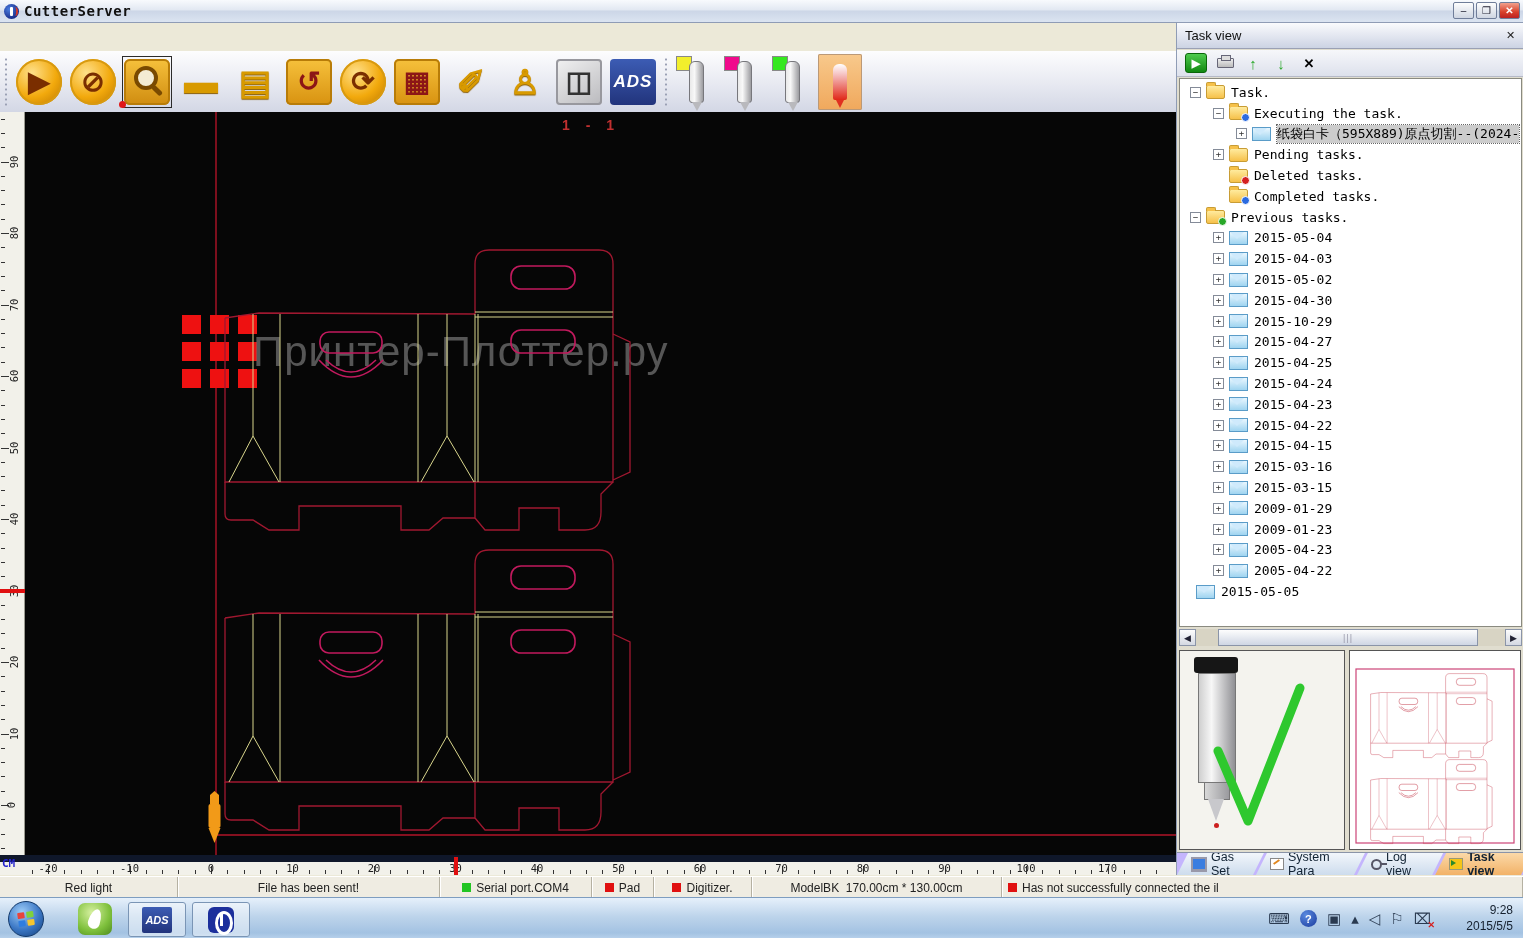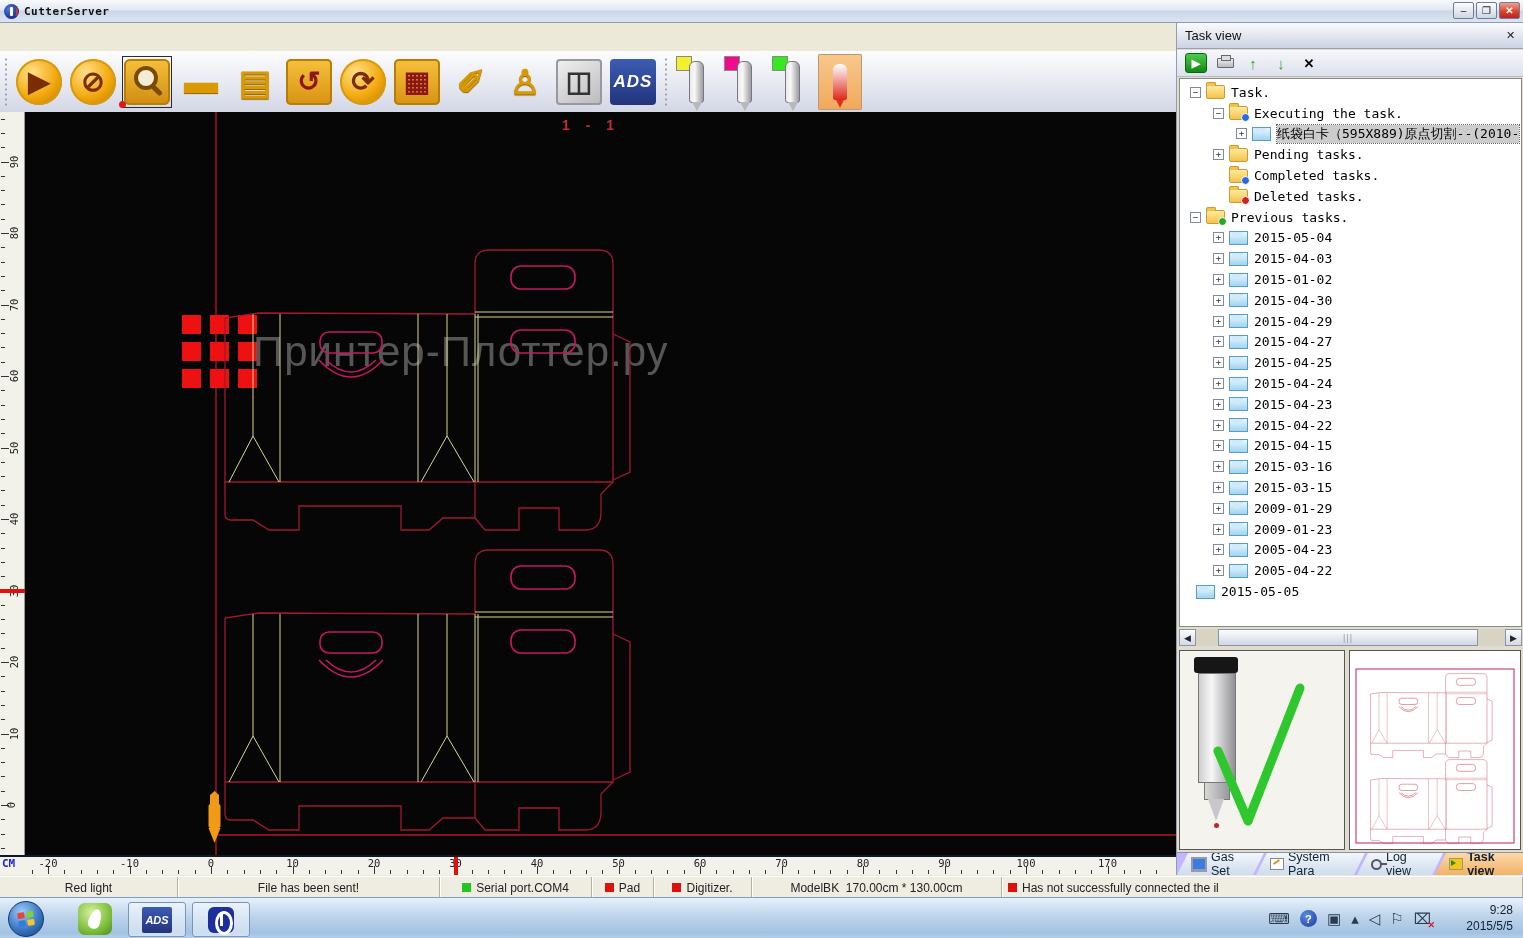--- a/index.html
+++ b/index.html
@@ -6,21 +6,21 @@
   #screen{position:relative;width:1523px;height:938px;overflow:hidden;
     font-family:"Liberation Sans",sans-serif;background:#ece9d8;user-select:none;}
   
   #titlebar{position:absolute;left:0;top:0;width:1523px;height:22px;
     background:linear-gradient(#f8fafd,#e2e8f2 45%,#ccd6e7 50%,#dbe4f1);
     border-bottom:1px solid #8f9cb5;display:flex;align-items:center;}
   #app-icon{width:15px;height:15px;margin:0 5px 0 4px;border-radius:50%;
     background:radial-gradient(circle at 35% 35%,#4a7ee0,#1a2e8c 70%);position:relative;flex:none;}
   #app-icon::before{content:"";position:absolute;left:6px;top:3px;width:3px;height:9px;background:#fff;border-radius:1px;}
   #app-icon::after{content:"";position:absolute;right:1px;top:3px;width:4px;height:9px;border-right:2px solid #d03a2a;border-radius:50%;}
-  #title-text{font-family:"DejaVu Sans Mono",monospace;font-weight:bold;font-size:11px;color:#111;letter-spacing:0.5px;}
+  #title-text{font-family:"DejaVu Sans Mono",monospace;font-weight:bold;font-size:14px;color:#111;letter-spacing:0.5px;}
   .wbtns{position:absolute;right:3px;top:2px;display:flex;gap:2px;}
   .wbtn{width:21px;height:17px;border:1px solid #6f7d99;border-radius:2px;
     background:linear-gradient(#fdfdfd,#cfd6e2);display:flex;align-items:center;justify-content:center;
     font-size:10px;color:#223;box-sizing:border-box;}
   .wbtn.close{background:linear-gradient(#f2a08c,#d8402a 60%,#b22); color:#fff;font-weight:bold;}
   
   #menubar{position:absolute;left:0;top:23px;width:1176px;height:28px;
     background:linear-gradient(#f6f7fa,#e3e6ef);border-bottom:1px solid #c6cad8;display:flex;align-items:center;}
   .grip{width:3px;height:16px;margin:0 6px 0 4px;
     background-image:radial-gradient(circle,#9aa0b4 1px,transparent 1.2px);background-size:3px 4px;}
@@ -53,21 +53,21 @@
   .redpen{width:14px;height:36px;border-radius:6px 6px 2px 2px;background:linear-gradient(#fff,#f5c0c0 30%,#e02818);position:relative;}
   .redpen::after{content:"";position:absolute;left:3px;top:36px;border:4px solid transparent;border-top:8px solid #e03020;}
   #notice-panel{position:absolute;left:958px;top:55px;width:210px;height:54px;border-radius:4px;
     background:linear-gradient(#fbfcfe,#dde1ec 70%,#ccd2e2);
     border:1px solid #9aa0b4;border-top-color:#fff;border-left-color:#fff;
     display:flex;align-items:center;justify-content:center;}
   #notice-text{color:#e84040;font-size:12.5px;}
   
   #canvas-wrap{position:absolute;left:25px;top:112px;width:1151px;height:743px;background:#060606;}
   #vruler{position:absolute;left:0;top:112px;width:25px;height:743px;background:#f2f1ea;border-right:1px solid #9a9a90;box-sizing:border-box;}
-  #hruler{position:absolute;left:0;top:855px;width:1176px;height:20px;background:#f2f1ea;border-top:2px solid #0f172a;box-sizing:border-box;}
+  #hruler{position:absolute;left:0;top:855px;width:1176px;height:20px;background:#f2f1ea;border-top:7px solid #0f172a;box-sizing:border-box;}
   #ruler-corner{position:absolute;left:2px;top:857px;font-family:"DejaVu Sans Mono",monospace;
     font-weight:bold;font-size:11px;color:#2222cc;z-index:3;}
   .htick{position:absolute;bottom:1px;width:1px;background:#333;}
   .hlab{position:absolute;top:0px;transform:translateX(-50%);font-size:10.5px;color:#222;font-family:"DejaVu Sans Mono",monospace;}
   .vtick{position:absolute;left:1px;height:1px;background:#333;}
   .vlab{position:absolute;left:8px;transform:rotate(-90deg);font-size:10.5px;color:#222;font-family:"DejaVu Sans Mono",monospace;}
   .hred{position:absolute;bottom:0;width:4px;height:18px;background:#e01010;}
   .vred{position:absolute;left:0;width:25px;height:4px;background:#e01010;}
   
   #task-panel{position:absolute;left:1176px;top:23px;width:347px;height:852px;background:#e0ddcf;border-left:1px solid #8f9cb5;box-sizing:border-box;}
@@ -464,30 +464,30 @@
         <span class="tpbtn tp-printer">
           <span class="prn"></span>
         </span>
         <span class="tpbtn tp-up">↑</span>
         <span class="tpbtn tp-down">↓</span>
         <span class="tpbtn tp-delete">✕</span>
       </div>
     <div id="tree">
         <div class="trow" style="padding-left: 10px;"><span class="exp">−</span><span class="t-ico folder"></span><span class="t-label">Task.</span></div>
         <div class="trow" style="padding-left: 33px;"><span class="exp">−</span><span class="t-ico folder"><span class="badge b-blue"></span></span><span class="t-label">Executing the task.</span></div>
-        <div class="trow" style="padding-left: 56px;"><span class="exp">+</span><span class="t-ico mail"></span><span class="t-label sel">纸袋白卡（595X889)原点切割--(2010-</span></div>
+        <div class="trow" style="padding-left: 56px;"><span class="exp">+</span><span class="t-ico mail"></span><span class="t-label sel">纸袋白卡（595X889)原点切割--(2024-</span></div>
         <div class="trow" style="padding-left: 33px;"><span class="exp">+</span><span class="t-ico folder"></span><span class="t-label">Pending tasks.</span></div>
+        <div class="trow" style="padding-left: 33px;"><span class="exp none"></span><span class="t-ico folder"><span class="badge b-red"></span></span><span class="t-label">Deleted tasks.</span></div>
         <div class="trow" style="padding-left: 33px;"><span class="exp none"></span><span class="t-ico folder"><span class="badge b-blue"></span></span><span class="t-label">Completed tasks.</span></div>
-        <div class="trow" style="padding-left: 33px;"><span class="exp none"></span><span class="t-ico folder"><span class="badge b-red"></span></span><span class="t-label">Deleted tasks.</span></div>
         <div class="trow" style="padding-left: 10px;"><span class="exp">−</span><span class="t-ico folder"><span class="badge b-green"></span></span><span class="t-label">Previous tasks.</span></div>
         <div class="trow" style="padding-left: 33px;"><span class="exp">+</span><span class="t-ico mail"></span><span class="t-label">2015-05-04</span></div>
         <div class="trow" style="padding-left: 33px;"><span class="exp">+</span><span class="t-ico mail"></span><span class="t-label">2015-04-03</span></div>
-        <div class="trow" style="padding-left: 33px;"><span class="exp">+</span><span class="t-ico mail"></span><span class="t-label">2015-01-02</span></div>
+        <div class="trow" style="padding-left: 33px;"><span class="exp">+</span><span class="t-ico mail"></span><span class="t-label">2015-05-02</span></div>
         <div class="trow" style="padding-left: 33px;"><span class="exp">+</span><span class="t-ico mail"></span><span class="t-label">2015-04-30</span></div>
-        <div class="trow" style="padding-left: 33px;"><span class="exp">+</span><span class="t-ico mail"></span><span class="t-label">2015-04-29</span></div>
+        <div class="trow" style="padding-left: 33px;"><span class="exp">+</span><span class="t-ico mail"></span><span class="t-label">2015-10-29</span></div>
         <div class="trow" style="padding-left: 33px;"><span class="exp">+</span><span class="t-ico mail"></span><span class="t-label">2015-04-27</span></div>
         <div class="trow" style="padding-left: 33px;"><span class="exp">+</span><span class="t-ico mail"></span><span class="t-label">2015-04-25</span></div>
         <div class="trow" style="padding-left: 33px;"><span class="exp">+</span><span class="t-ico mail"></span><span class="t-label">2015-04-24</span></div>
         <div class="trow" style="padding-left: 33px;"><span class="exp">+</span><span class="t-ico mail"></span><span class="t-label">2015-04-23</span></div>
         <div class="trow" style="padding-left: 33px;"><span class="exp">+</span><span class="t-ico mail"></span><span class="t-label">2015-04-22</span></div>
         <div class="trow" style="padding-left: 33px;"><span class="exp">+</span><span class="t-ico mail"></span><span class="t-label">2015-04-15</span></div>
         <div class="trow" style="padding-left: 33px;"><span class="exp">+</span><span class="t-ico mail"></span><span class="t-label">2015-03-16</span></div>
         <div class="trow" style="padding-left: 33px;"><span class="exp">+</span><span class="t-ico mail"></span><span class="t-label">2015-03-15</span></div>
         <div class="trow" style="padding-left: 33px;"><span class="exp">+</span><span class="t-ico mail"></span><span class="t-label">2009-01-29</span></div>
         <div class="trow" style="padding-left: 33px;"><span class="exp">+</span><span class="t-ico mail"></span><span class="t-label">2009-01-23</span></div>

